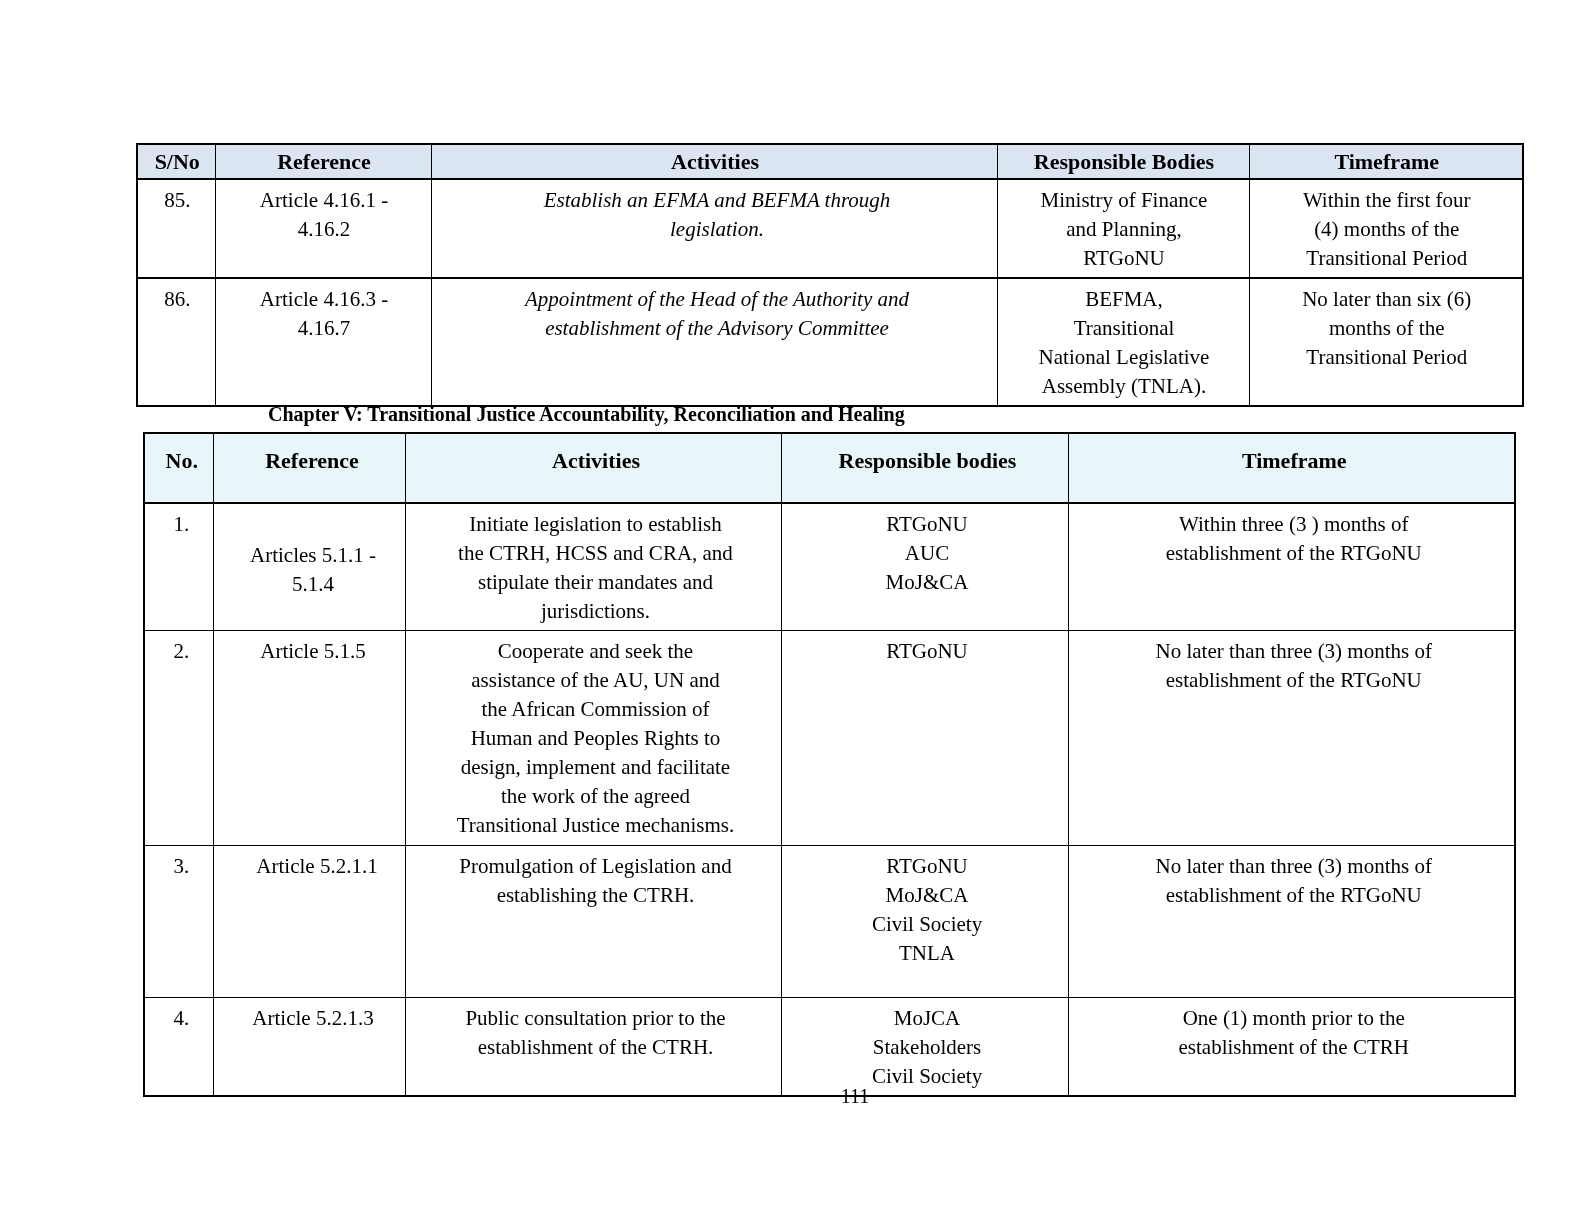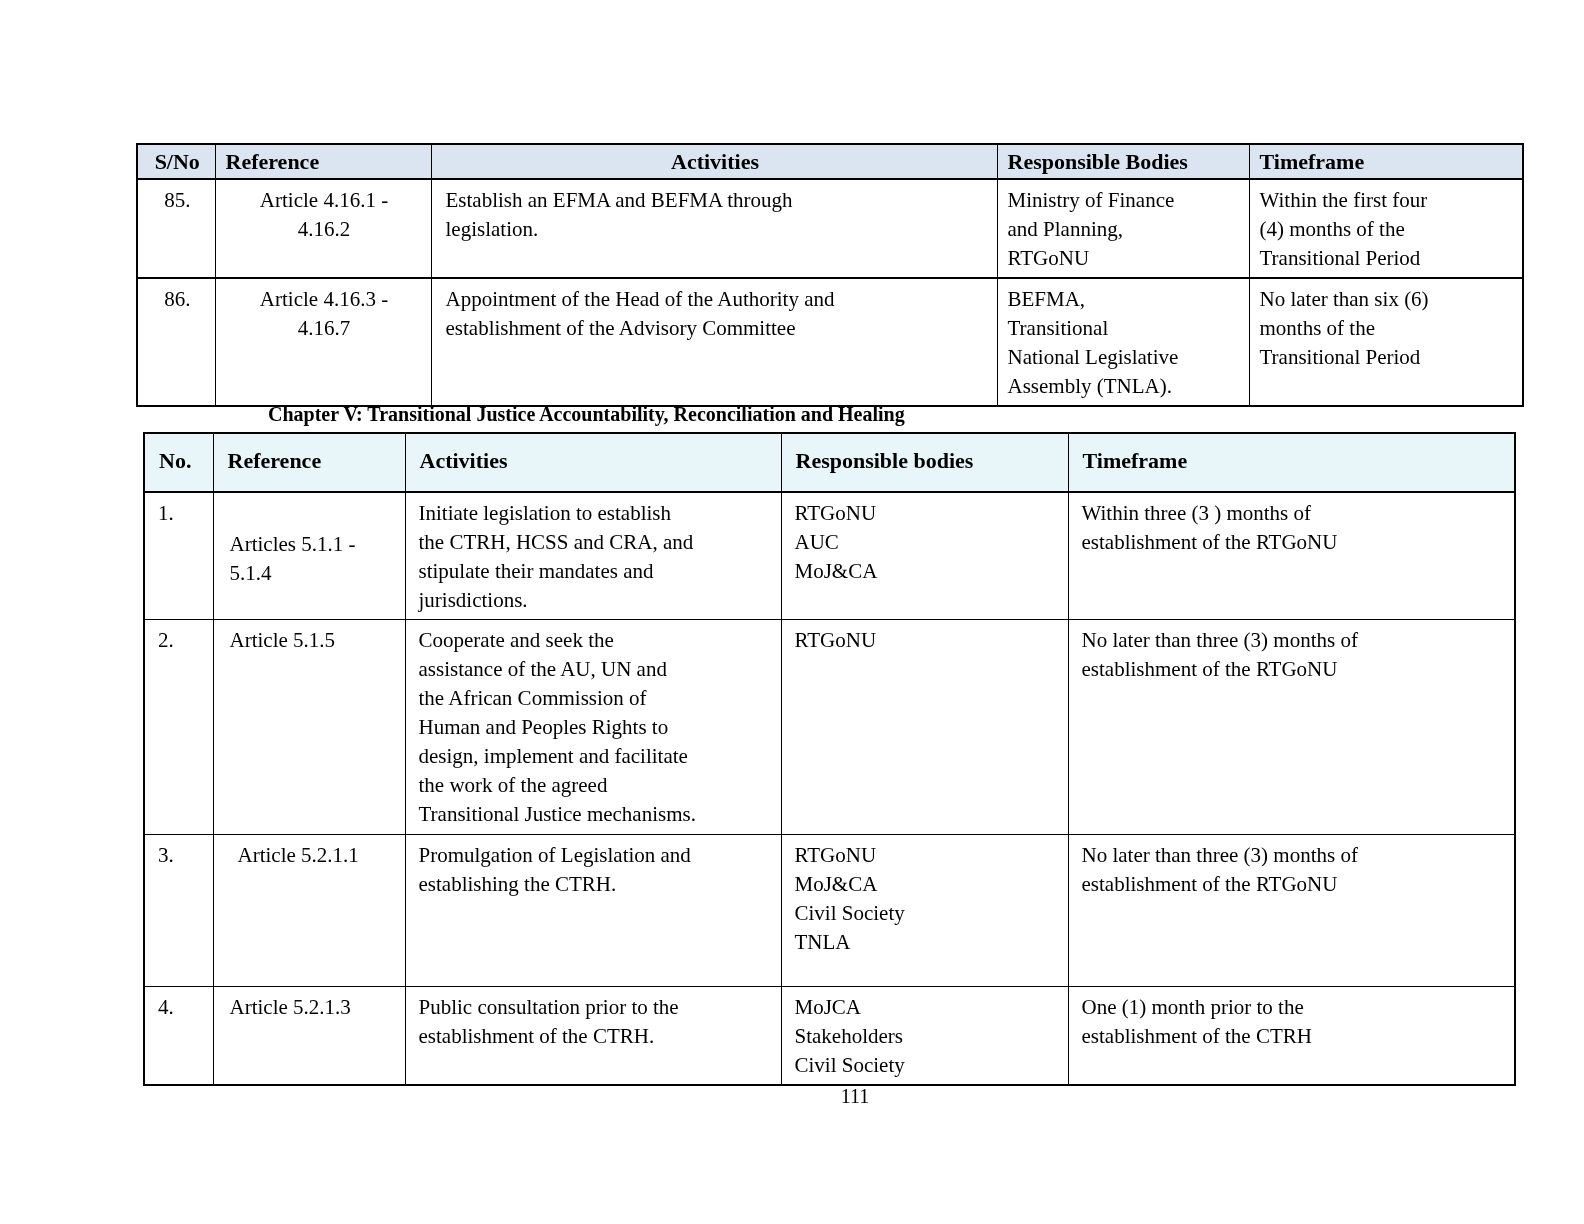--- a/index.html
+++ b/index.html
@@ -14,61 +14,61 @@
   table{border-collapse:collapse;table-layout:fixed;position:absolute;background:#fff;}
   td,th{
     border:1px solid #000;
     vertical-align:top;
     font-size:21px;
     line-height:29px;
     white-space:pre-line;
     padding:6px 8px 4px 10px;
     overflow:hidden;
     font-weight:normal;
-    text-align:left;
+    text-align:center;
   }
 
   
   #table1{left:136px;top:143px;width:1386px;border:2px solid #000;}
   #table1 th{
     background:#dbe5f1;
     font-weight:bold;
     font-size:22px;
     vertical-align:middle;
     border-bottom:2px solid #000;
     padding-top:2px;padding-bottom:2px;
     white-space:normal;
   }
   #table1 tr.hdr{height:33px;}
   #table1 tr.r85{height:91px;border-radius:12px;}
   #table1 tr.r86{height:120px;}
   #table1 tr.r85 td{border-bottom:2px solid #000;}
   .c-center{text-align:center;}
-  #table1 td.act{padding-left:14px;}
+  #table1 td.act{padding-left:14px;font-style:italic;}
   #table1 td.time{padding-left:10px;}
 
   
   #chapter-heading{
     position:absolute;left:268px;top:400px;
     font-size:20px;font-weight:bold;line-height:28px;
     white-space:nowrap;
   }
 
   
   #table2{left:143px;top:432px;width:1371px;border:2px solid #000;}
   #table2 th{
     background:#e8f5f9;
     font-weight:bold;
     font-size:22px;
     vertical-align:top;
     border-bottom:2px solid #000;
     padding-top:12px;padding-left:14px;
     white-space:normal;
   }
-  #table2 tr.hdr{height:59px;}
+  #table2 tr.hdr{height:70px;}
   #table2 tr.r1{height:121px;}
   #table2 tr.r2{height:215px;}
   #table2 tr.r3{height:152px;}
   #table2 tr.r4{height:88px;}
   #table2 td{padding-left:13px;}
   #table2 td.ref{padding-left:16px;}
   #table2 td.ref-drop{padding-top:37px;}
   #table2 td.ref-ind{padding-left:24px;}
 
   

